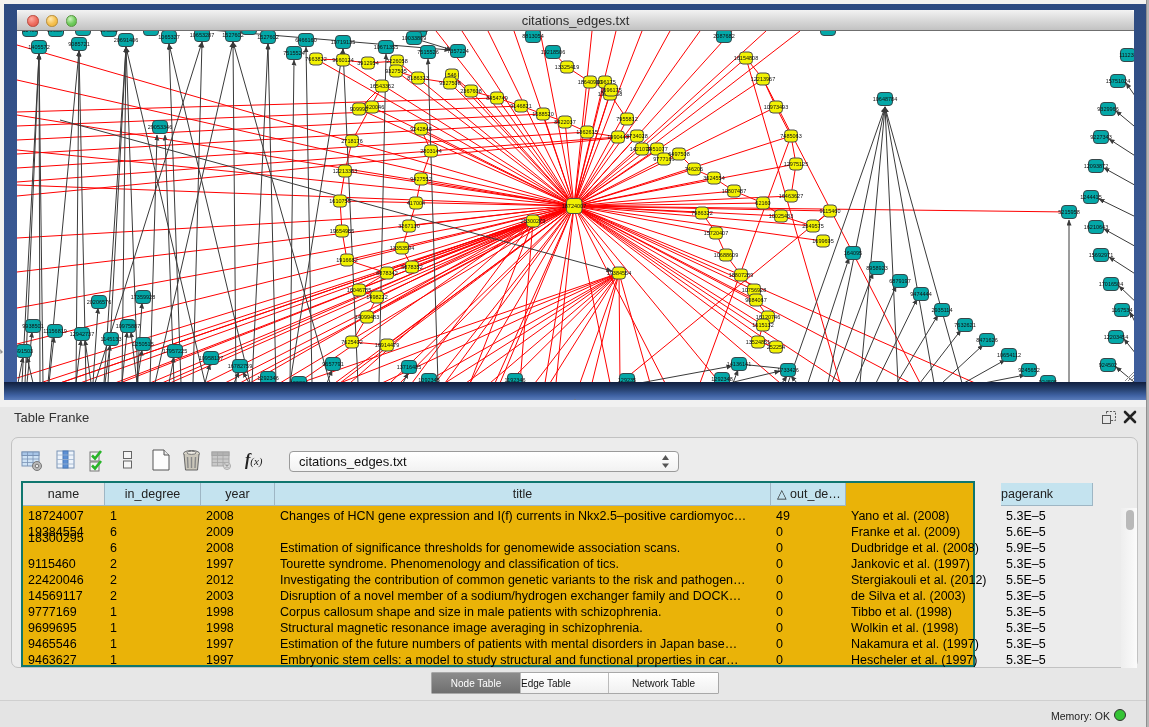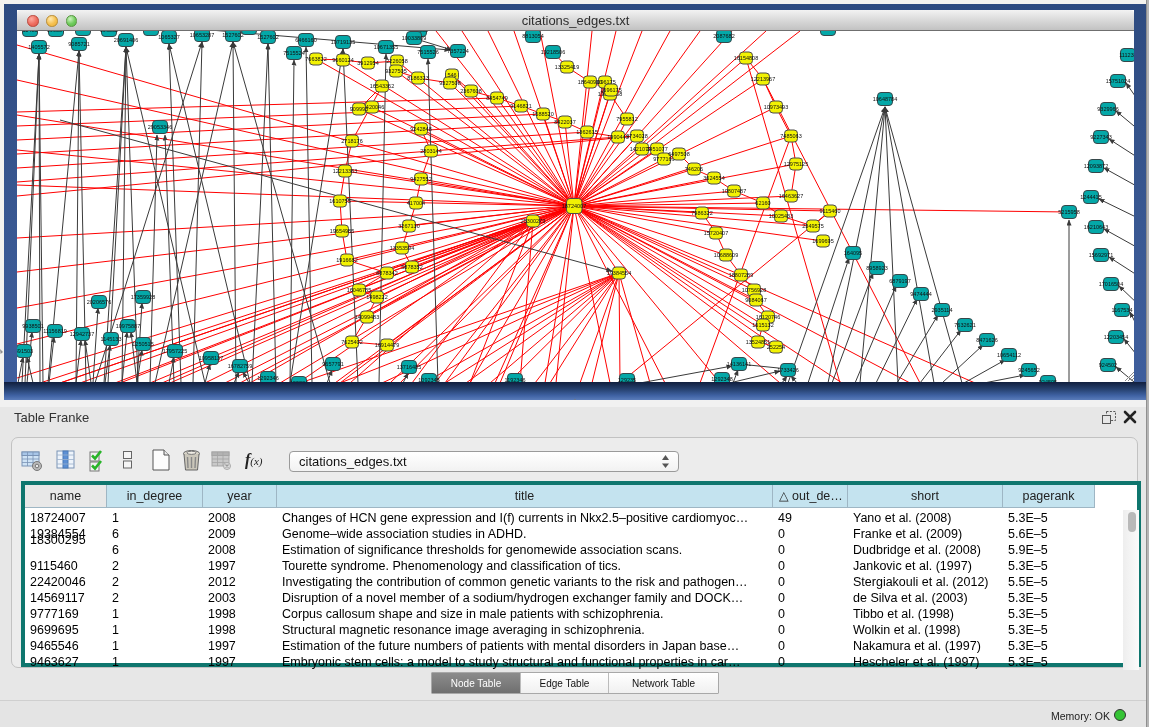--- a/index.html
+++ b/index.html
@@ -691,39 +691,37 @@
  <path d="M14.5,13.5L17.5,16.5M17.5,13.5L14.5,16.5" stroke="#999" stroke-width="1.2"></path>
 </svg>
 <div class="abs" style="left:245px;top:51px;font-size:16px;color:#222;font-family:'Liberation Serif',serif"><i><b>f</b><span style="font-size:11px">(x)</span></i></div>
 
  <div class="abs" style="left:289px;top:51px;width:390px;height:21px;background:linear-gradient(180deg,#ffffff,#f2f2f2);border:1px solid #9a9a9a;border-radius:4px;font-size:13px;color:#111;line-height:19px;padding-left:9px">citations_edges.txt
    <svg class="abs" style="right:8px;top:3px" width="9" height="14">
         <path d="M4.5,0L8,5H1z" fill="#555"></path>
         <path d="M4.5,13L1,8.5H8z" fill="#555"></path>
       </svg>
  </div>
- <div class="abs" style="left:21px;top:81px;width:1120px;height:186px;background:#ffffff;border:4px solid #0f766e">
+ <div class="abs" style="left:21px;top:81px;width:954px;height:186px;background:#eab308;border:2px solid #0f766e">
       <div class="abs" style="left:0px;top:0;width:82px;height:23px;background:#e8e8e8;border-right:1px solid #9eb6c4;border-bottom:1px solid #9eb6c4;font-size:12.5px;color:#222;line-height:23px;text-align:center;overflow:hidden;white-space:nowrap">name</div>
       <div class="abs" style="left:82px;top:0;width:96px;height:23px;background:#c4e3ef;border-right:1px solid #9eb6c4;border-bottom:1px solid #9eb6c4;font-size:12.5px;color:#222;line-height:23px;text-align:center;overflow:hidden;white-space:nowrap">in_degree</div>
       <div class="abs" style="left:178px;top:0;width:74px;height:23px;background:#c4e3ef;border-right:1px solid #9eb6c4;border-bottom:1px solid #9eb6c4;font-size:12.5px;color:#222;line-height:23px;text-align:center;overflow:hidden;white-space:nowrap">year</div>
       <div class="abs" style="left:252px;top:0;width:496px;height:23px;background:#c4e3ef;border-right:1px solid #9eb6c4;border-bottom:1px solid #9eb6c4;font-size:12.5px;color:#222;line-height:23px;text-align:center;overflow:hidden;white-space:nowrap">title</div>
       <div class="abs" style="left:748px;top:0;width:75px;height:23px;background:#c4e3ef;border-right:1px solid #9eb6c4;border-bottom:1px solid #9eb6c4;font-size:12.5px;color:#222;line-height:23px;padding-left:6px;overflow:hidden;white-space:nowrap">△ out_de…</div>
-      <div class="abs" style="left:823px;top:0;width:155px;height:23px;background:#c4e3ef;border-right:1px solid #9eb6c4;border-bottom:1px solid #9eb6c4;font-size:12.5px;color:#222;line-height:23px;text-align:center;overflow:hidden;white-space:nowrap">short</div>
-      <div class="abs" style="left:978px;top:0;width:92px;height:23px;background:#c4e3ef;border-right:1px solid #9eb6c4;border-bottom:1px solid #9eb6c4;font-size:12.5px;color:#222;line-height:23px;text-align:center;overflow:hidden;white-space:nowrap">pagerank</div>
+      <div class="abs" style="left:978px;top:0;width:92px;height:23px;background:#c4e3ef;border-right:1px solid #9eb6c4;border-bottom:1px solid #9eb6c4;font-size:12.5px;color:#222;line-height:23px;text-align:left;overflow:hidden;white-space:nowrap">pagerank</div>
       <div class="abs" style="left:5px;top:26px;width:76px;height:16px;font-size:12.5px;color:#000;line-height:15px;overflow:hidden;white-space:nowrap">18724007</div>
       <div class="abs" style="left:87px;top:26px;width:90px;height:16px;font-size:12.5px;color:#000;line-height:15px;overflow:hidden;white-space:nowrap">1</div>
       <div class="abs" style="left:183px;top:26px;width:68px;height:16px;font-size:12.5px;color:#000;line-height:15px;overflow:hidden;white-space:nowrap">2008</div>
       <div class="abs" style="left:257px;top:26px;width:490px;height:16px;font-size:12.5px;color:#000;line-height:15px;overflow:hidden;white-space:nowrap">Changes of HCN gene expression and I(f) currents in Nkx2.5–positive cardiomyoc…</div>
       <div class="abs" style="left:753px;top:26px;width:69px;height:16px;font-size:12.5px;color:#000;line-height:15px;overflow:hidden;white-space:nowrap">49</div>
       <div class="abs" style="left:828px;top:26px;width:149px;height:16px;font-size:12.5px;color:#000;line-height:15px;overflow:hidden;white-space:nowrap">Yano et al. (2008)</div>
       <div class="abs" style="left:983px;top:26px;width:86px;height:16px;font-size:12.5px;color:#000;line-height:15px;overflow:hidden;white-space:nowrap">5.3E–5</div>
       <div class="abs" style="left:5px;top:42px;width:76px;height:16px;font-size:12.5px;color:#000;line-height:15px;overflow:hidden;white-space:nowrap">19384554</div>
       <div class="abs" style="left:87px;top:42px;width:90px;height:16px;font-size:12.5px;color:#000;line-height:15px;overflow:hidden;white-space:nowrap">6</div>
       <div class="abs" style="left:183px;top:42px;width:68px;height:16px;font-size:12.5px;color:#000;line-height:15px;overflow:hidden;white-space:nowrap">2009</div>
-      <div class="abs" style="left:257px;top:42px;width:490px;height:16px;font-size:12.5px;color:#000;line-height:15px;overflow:hidden;white-space:nowrap">Genome–wide association studies in ADHD.</div>
       <div class="abs" style="left:753px;top:42px;width:69px;height:16px;font-size:12.5px;color:#000;line-height:15px;overflow:hidden;white-space:nowrap">0</div>
       <div class="abs" style="left:828px;top:42px;width:149px;height:16px;font-size:12.5px;color:#000;line-height:15px;overflow:hidden;white-space:nowrap">Franke et al. (2009)</div>
       <div class="abs" style="left:983px;top:42px;width:86px;height:16px;font-size:12.5px;color:#000;line-height:15px;overflow:hidden;white-space:nowrap">5.6E–5</div>
       <div class="abs" style="left:5px;top:48px;width:76px;height:16px;font-size:12.5px;color:#000;line-height:15px;overflow:hidden;white-space:nowrap">18300295</div>
       <div class="abs" style="left:87px;top:58px;width:90px;height:16px;font-size:12.5px;color:#000;line-height:15px;overflow:hidden;white-space:nowrap">6</div>
       <div class="abs" style="left:183px;top:58px;width:68px;height:16px;font-size:12.5px;color:#000;line-height:15px;overflow:hidden;white-space:nowrap">2008</div>
       <div class="abs" style="left:257px;top:58px;width:490px;height:16px;font-size:12.5px;color:#000;line-height:15px;overflow:hidden;white-space:nowrap">Estimation of significance thresholds for genomewide association scans.</div>
       <div class="abs" style="left:753px;top:58px;width:69px;height:16px;font-size:12.5px;color:#000;line-height:15px;overflow:hidden;white-space:nowrap">0</div>
       <div class="abs" style="left:828px;top:58px;width:149px;height:16px;font-size:12.5px;color:#000;line-height:15px;overflow:hidden;white-space:nowrap">Dudbridge et al. (2008)</div>
       <div class="abs" style="left:983px;top:58px;width:86px;height:16px;font-size:12.5px;color:#000;line-height:15px;overflow:hidden;white-space:nowrap">5.9E–5</div>
@@ -775,19 +773,19 @@
       <div class="abs" style="left:257px;top:170px;width:490px;height:16px;font-size:12.5px;color:#000;line-height:15px;overflow:hidden;white-space:nowrap">Embryonic stem cells: a model to study structural and functional properties in car…</div>
       <div class="abs" style="left:753px;top:170px;width:69px;height:16px;font-size:12.5px;color:#000;line-height:15px;overflow:hidden;white-space:nowrap">0</div>
       <div class="abs" style="left:828px;top:170px;width:149px;height:16px;font-size:12.5px;color:#000;line-height:15px;overflow:hidden;white-space:nowrap">Hescheler et al. (1997)</div>
       <div class="abs" style="left:983px;top:170px;width:86px;height:16px;font-size:12.5px;color:#000;line-height:15px;overflow:hidden;white-space:nowrap">5.3E–5</div>
       <div class="abs" style="left:1098px;top:25px;width:16px;height:160px;background:linear-gradient(90deg,#eee,#fbfbfb)"></div>
       <div class="abs" style="left:1103px;top:27px;width:8px;height:20px;border-radius:4px;background:#b9b9b9"></div>
     </div>
 
  <div class="abs" style="left:431px;top:272px;height:22px;display:flex;font-size:10px;border:1px solid #a8a8a8;border-radius:1px;overflow:hidden;background:#fff">
   <div style="width:88px;background:linear-gradient(180deg,#8c8c8c,#6f6f6f);color:#fff;text-align:center;line-height:22px">Node Table</div>
-  <div style="width:88px;background:linear-gradient(180deg,#ffffff,#f0f0f0);color:#111;text-align:center;line-height:22px;border-left:1px solid #bbb">Edge Table</div>
+  <div style="width:88px;background:linear-gradient(180deg,#ffffff,#f0f0f0);color:#111;line-height:22px;border-left:1px solid #bbb">Edge Table</div>
   <div style="width:110px;background:linear-gradient(180deg,#ffffff,#f0f0f0);color:#111;text-align:center;line-height:22px;border-left:1px solid #bbb">Network Table</div>
  </div>
  <div class="abs" style="left:0;top:300px;width:100%;height:27px;background:#e4e4e4;border-top:1px solid #cfcfcf"></div>
  <div class="abs" style="left:1051px;top:310px;font-size:10.5px;color:#222">Memory: OK</div>
  <div class="abs" style="left:1114px;top:309px;width:12px;height:12px;border-radius:50%;background:#35c435;border:1.5px solid #333"></div>
 </div>
 
 </body></html>

